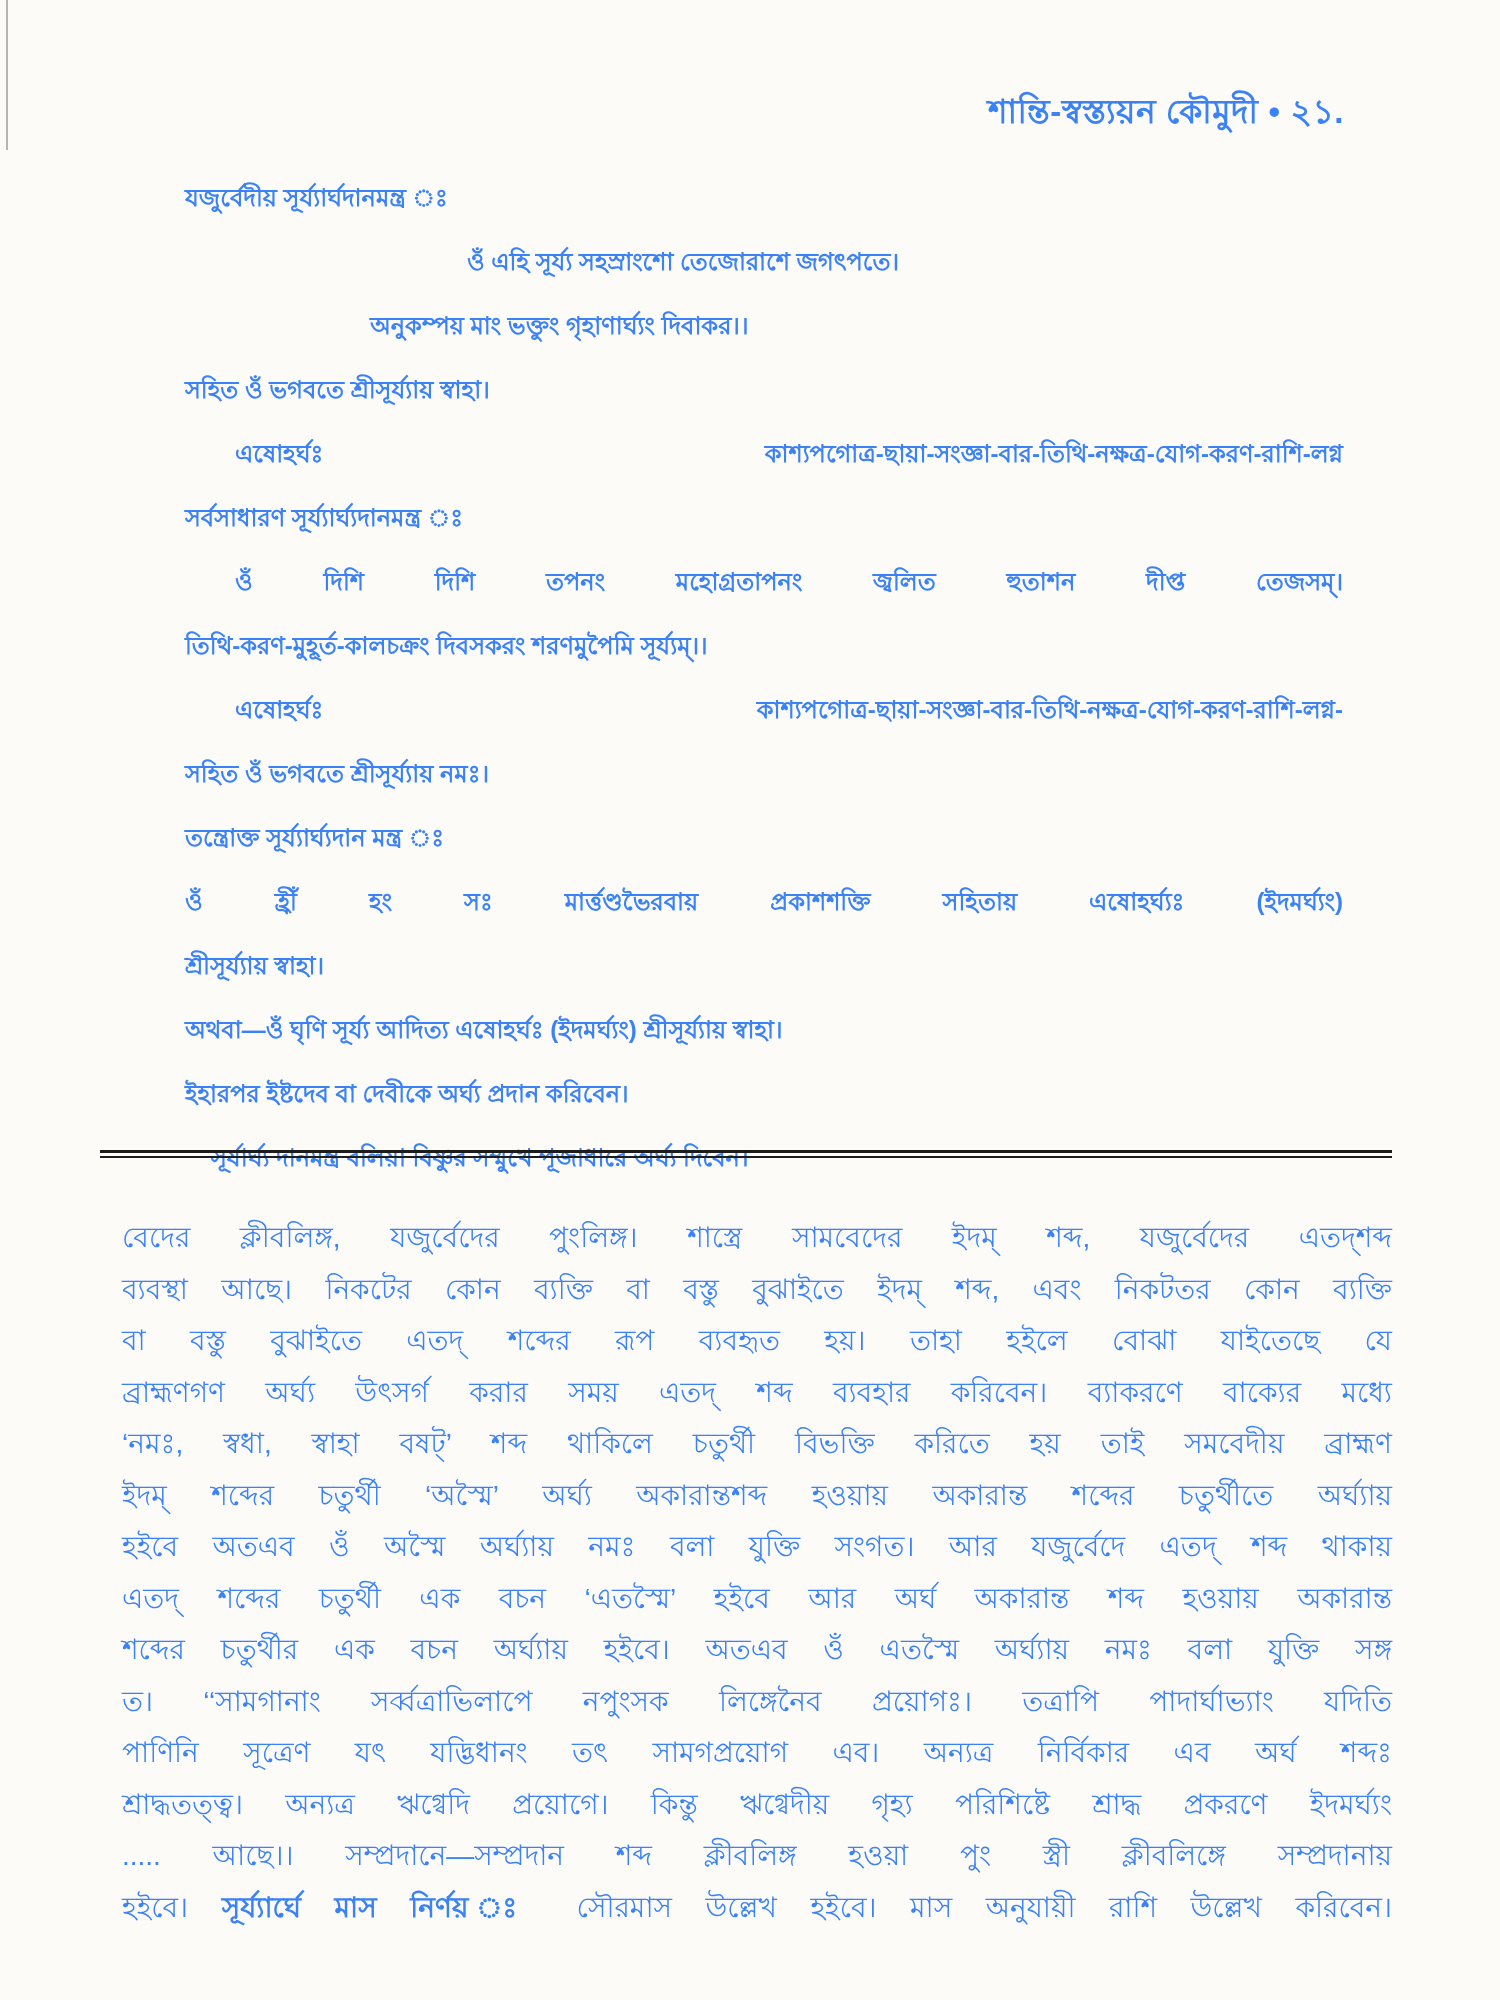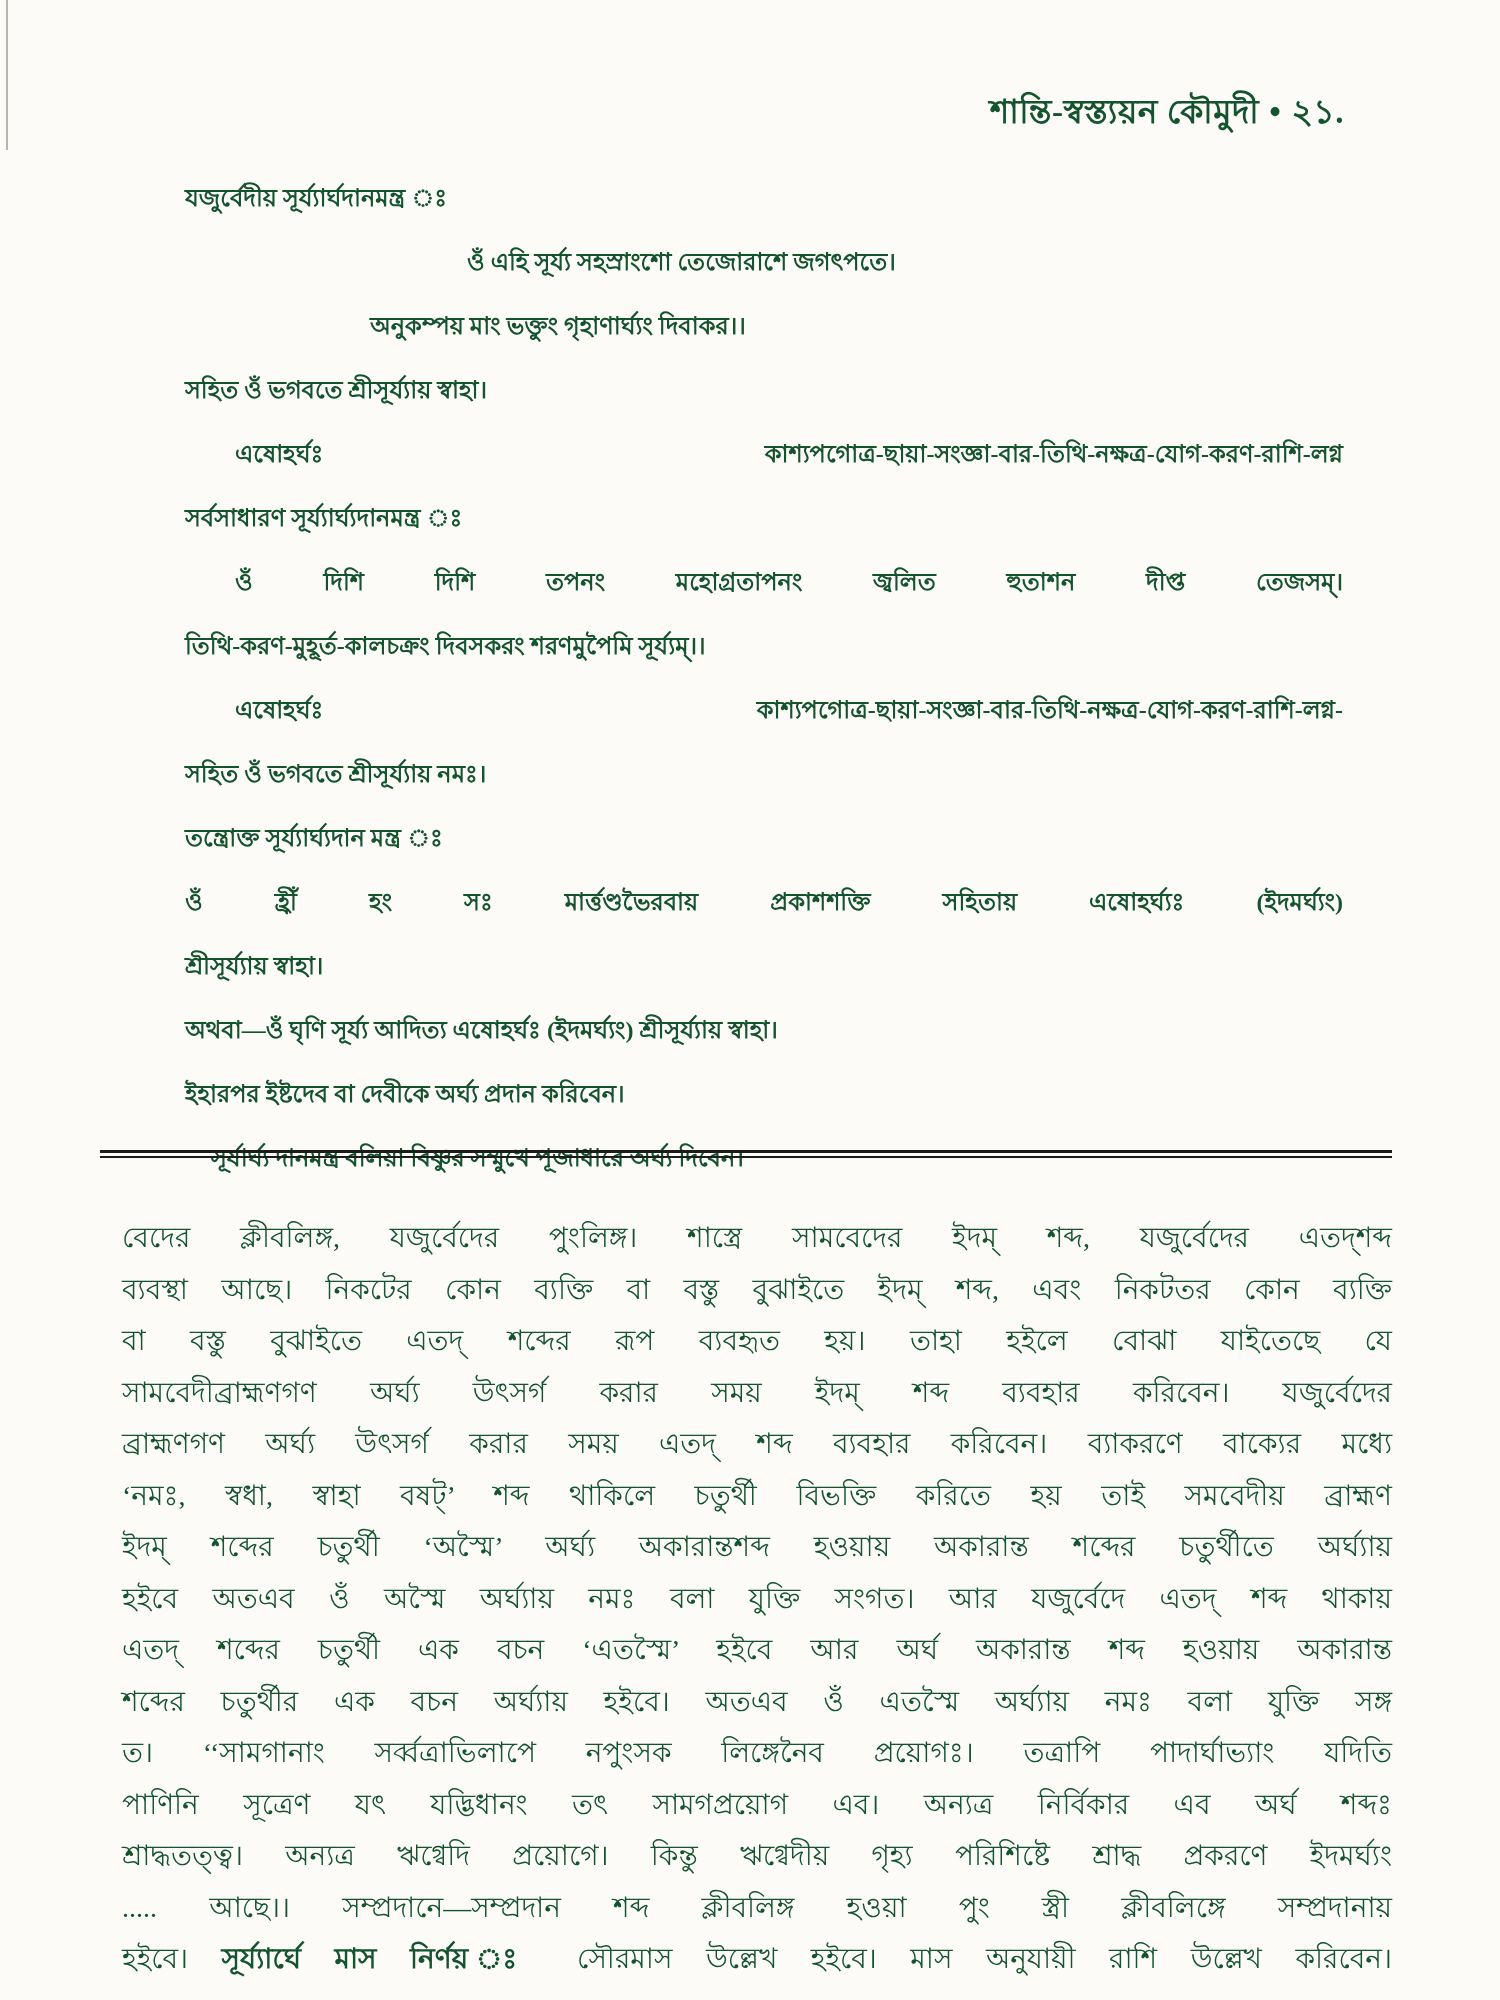--- a/index.html
+++ b/index.html
@@ -1,22 +1,22 @@
 <!DOCTYPE html>
 <html><head>
 <meta charset="utf-8">
 <style>
   html,body{margin:0;padding:0;background:#e8e6e2;}
   .page{
     position:relative;
     width:1500px;height:2000px;
     margin:0 auto;
     background:#fcfbf8;
-    color:#14532d;
-    font-family:Liberation Serif, serif;
+    color:#3b82f6;
+    font-family:Liberation Sans, sans-serif;
     overflow:hidden;
   }
   
   .scan-edge{position:absolute;left:6px;top:0;width:2px;height:150px;background:#b9b5ae;}
 
   .header{
     position:absolute;top:86px;left:0;right:156px;
     text-align:right;
     font-size:33px;font-weight:bold;
     letter-spacing:.5px;
@@ -79,21 +79,20 @@
       <div class="line ">ইহারপর ইষ্টদেব বা দেবীকে অর্ঘ্য প্রদান করিবেন।</div>
       <div class="line ind">সূর্যার্ঘ্য দানমন্ত্র বলিয়া বিষ্ণুর সম্মুখে পূজাধারে অর্ঘ্য দিবেন।</div>
     </div>
 
   <div class="divider"></div>
 
   <div class="footnote">
       <div class="line fj">বেদের ক্লীবলিঙ্গ, যজুর্বেদের পুংলিঙ্গ। শাস্ত্রে সামবেদের ইদম্ শব্দ,  যজুর্বেদের এতদ্‌শব্দ</div>
       <div class="line fj">ব্যবস্থা আছে। নিকটের কোন ব্যক্তি বা বস্তু বুঝাইতে ইদম্ শব্দ, এবং নিকটতর কোন ব্যক্তি</div>
       <div class="line fj">বা বস্তু বুঝাইতে এতদ্ শব্দের রূপ ব্যবহৃত হয়। তাহা হইলে বোঝা যাইতেছে যে</div>
-      <div class="line fj">সামবেদীব্রাহ্মণগণ অর্ঘ্য উৎসর্গ করার সময় ইদম্ শব্দ ব্যবহার করিবেন। যজুর্বেদের</div>
       <div class="line fj">ব্রাহ্মণগণ অর্ঘ্য উৎসর্গ করার সময় এতদ্ শব্দ ব্যবহার করিবেন। ব্যাকরণে বাক্যের মধ্যে</div>
       <div class="line fj">‘নমঃ, স্বধা, স্বাহা বষট্’ শব্দ থাকিলে চতুর্থী বিভক্তি করিতে হয় তাই সমবেদীয় ব্রাহ্মণ</div>
       <div class="line fj">ইদম্ শব্দের চতুর্থী ‘অস্মৈ’ অর্ঘ্য অকারান্তশব্দ হওয়ায় অকারান্ত শব্দের চতুর্থীতে অর্ঘ্যায়</div>
       <div class="line fj">হইবে অতএব ওঁ অস্মৈ অর্ঘ্যায় নমঃ বলা যুক্তি সংগত। আর যজুর্বেদে এতদ্ শব্দ থাকায়</div>
       <div class="line fj">এতদ্ শব্দের চতুর্থী এক বচন ‘এতস্মৈ’ হইবে আর অর্ঘ অকারান্ত শব্দ হওয়ায় অকারান্ত</div>
       <div class="line fj">শব্দের চতুর্থীর এক বচন অর্ঘ্যায় হইবে। অতএব ওঁ এতস্মৈ অর্ঘ্যায় নমঃ বলা যুক্তি সঙ্গ</div>
       <div class="line fj">ত। ‘‘সামগানাং সর্ব্বত্রাভিলাপে নপুংসক লিঙ্গেনৈব প্রয়োগঃ। তত্রাপি পাদার্ঘাভ্যাং যদিতি</div>
       <div class="line fj">পাণিনি সূত্রেণ যৎ যদ্ভিধানং তৎ সামগপ্রয়োগ এব। অন্যত্র নির্বিকার এব অর্ঘ শব্দঃ</div>
       <div class="line fj">শ্রাদ্ধতত্ত্ব। অন্যত্র ঋগ্বেদি প্রয়োগে। কিন্তু ঋগ্বেদীয় গৃহ্য পরিশিষ্টে শ্রাদ্ধ প্রকরণে ইদমর্ঘ্যং</div>
       <div class="line fj">..... আছে।। সম্প্রদানে—সম্প্রদান শব্দ ক্লীবলিঙ্গ হওয়া পুং স্ত্রী ক্লীবলিঙ্গে সম্প্রদানায়</div>

